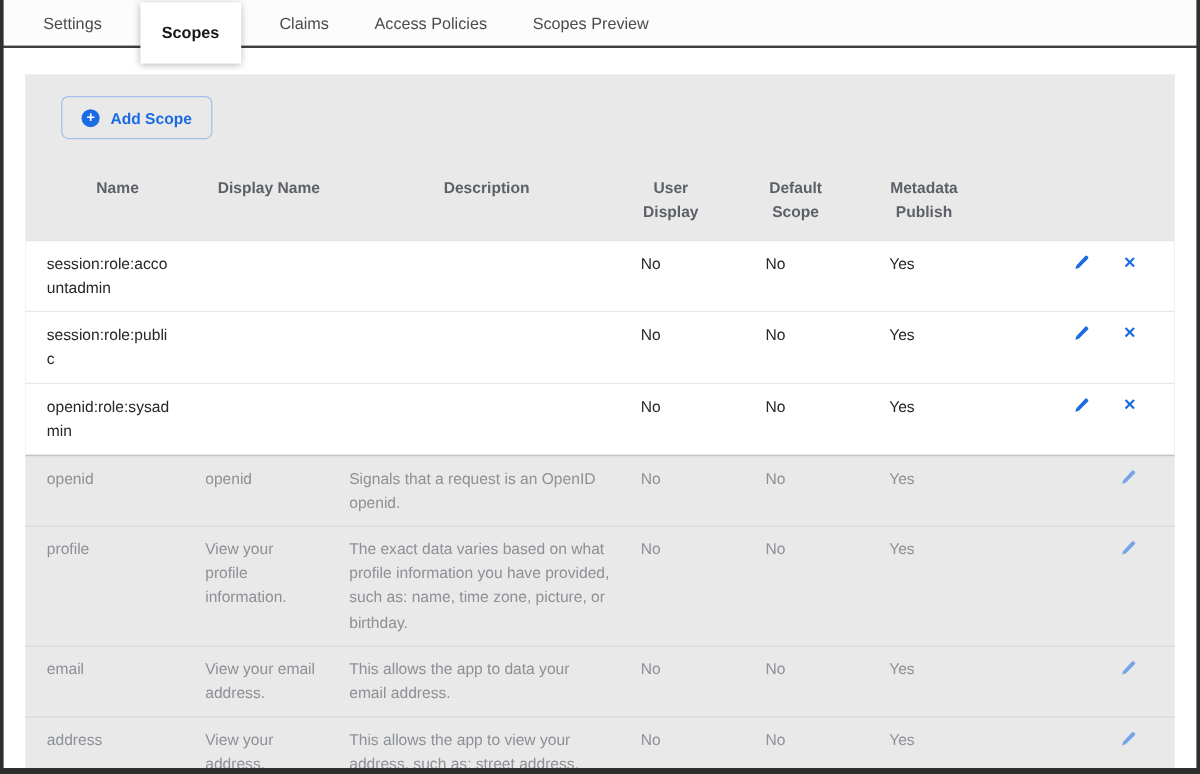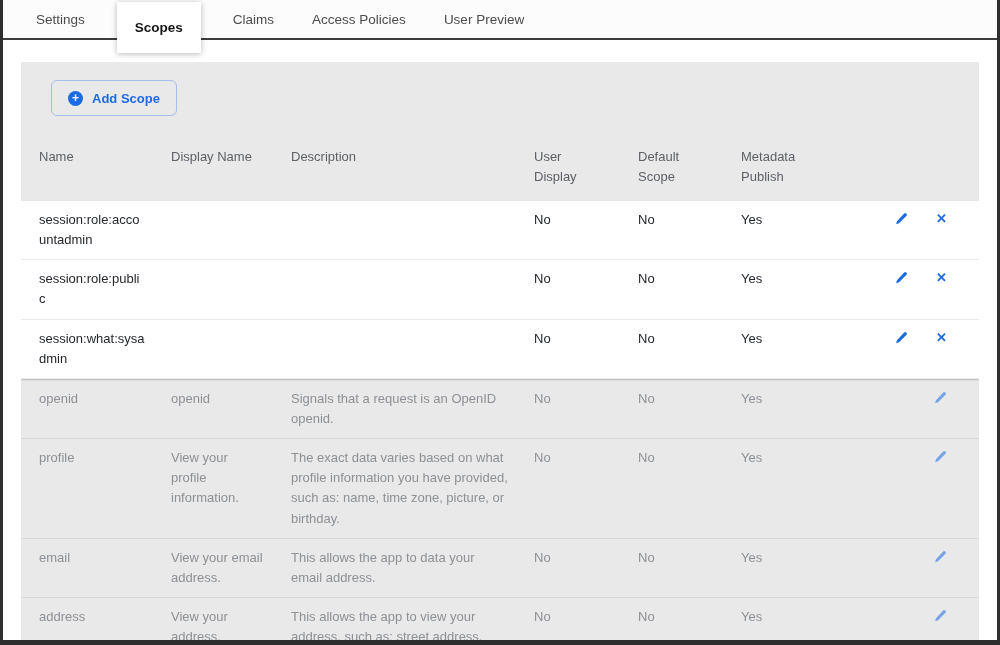--- a/index.html
+++ b/index.html
@@ -48,21 +48,21 @@
   }
   .plus-icon{
     display:inline-flex;align-items:center;justify-content:center;
     width:15px;height:15px;border-radius:50%;
     background:var(--accent);color:#ffffff;font-size:12px;font-weight:bold;line-height:1;
   }
   
   .table{margin-top:16px;font-size:13px;}
   .thead{
     display:grid;grid-template-columns:var(--cols);
-    padding:15px 0 15px 18px;color:#5d6167;font-weight:normal;line-height:1.5;
+    padding:15px 0 15px 18px;color:#5d6167;font-weight:bold;line-height:1.5;text-align:center;
   }
   .th{padding-right:14px;}
   .th.narrow{max-width:64px;}
   .th.narrow-wide{max-width:72px;}
   .row{
     display:grid;grid-template-columns:var(--cols);
     padding-left:18px;line-height:1.55;
   }
   .cell{padding:9px 26px 9px 0;}
   .cell.name{word-break:break-all;}
@@ -85,21 +85,21 @@
   .row.muted .icon-btn{opacity:0.55;}
 </style>
 </head>
 <body>
 
 <div class="tabbar">
   <div class="tab">Settings</div>
   <div class="tab active">Scopes</div>
   <div class="tab">Claims</div>
   <div class="tab">Access Policies</div>
-  <div class="tab">User Preview</div>
+  <div class="tab">Scopes Preview</div>
 </div>
 
 <div class="panel">
 
   <button class="add-btn">
     <span class="plus-icon">+</span>
     <span>Add Scope</span>
   </button>
 
   <div class="table">
@@ -146,21 +146,21 @@
                 <path fill="#1b6ce3" d="M11.6 1.7a1.6 1.6 0 0 1 2.3 0l.4.4a1.6 1.6 0 0 1 0 2.3l-8.5 8.5-3.4 1 1-3.4z"></path>
               </svg></span>
         </button>
         <button class="icon-btn">
           <span class="x-glyph">✕</span>
         </button>
       </div>
     </div>
 
     <div class="row white">
-      <div class="cell name">session:what:sysadmin</div>
+      <div class="cell name">openid:role:sysadmin</div>
       <div class="cell"></div>
       <div class="cell"></div>
       <div class="cell">No</div>
       <div class="cell">No</div>
       <div class="cell">Yes</div>
       <div class="actions">
         <button class="icon-btn">
           <span><svg width="14" height="14" viewBox="0 0 16 16">
                 <path fill="#1b6ce3" d="M11.6 1.7a1.6 1.6 0 0 1 2.3 0l.4.4a1.6 1.6 0 0 1 0 2.3l-8.5 8.5-3.4 1 1-3.4z"></path>
               </svg></span>

